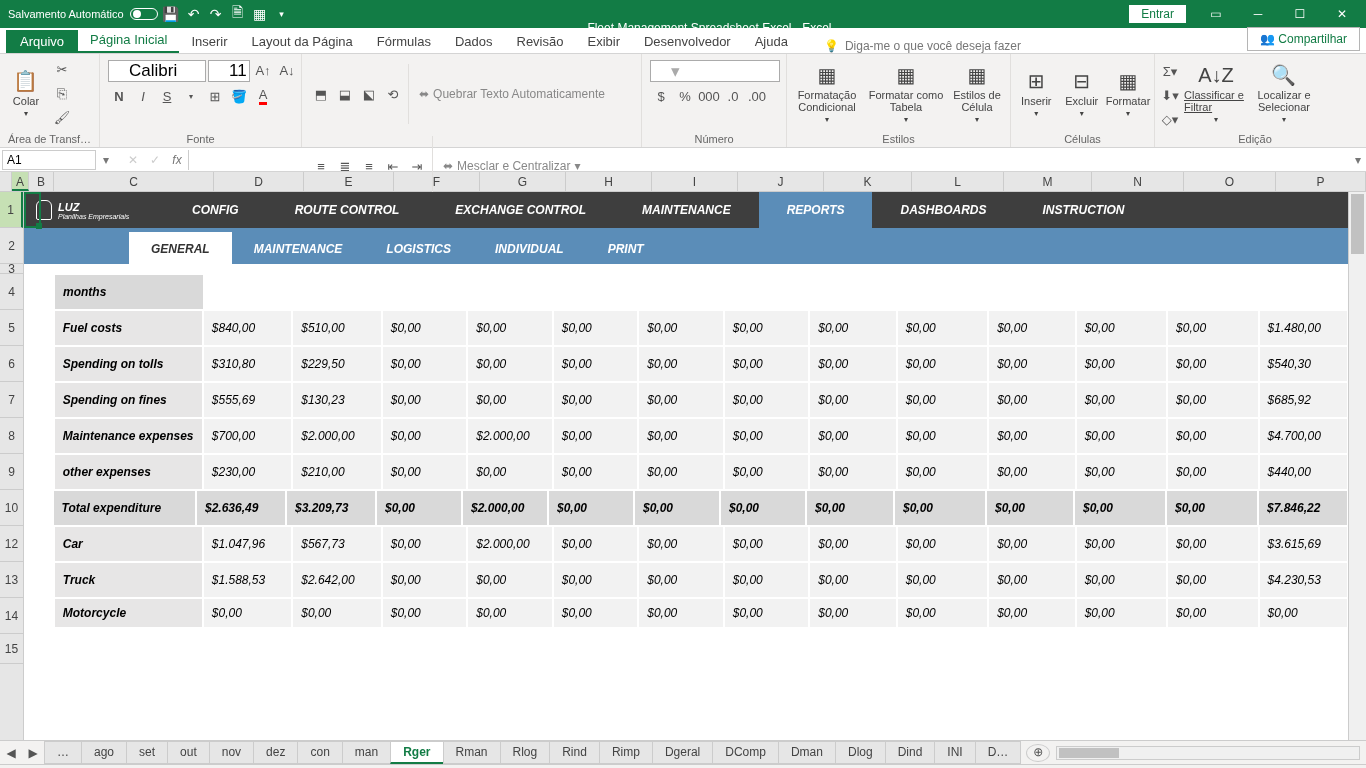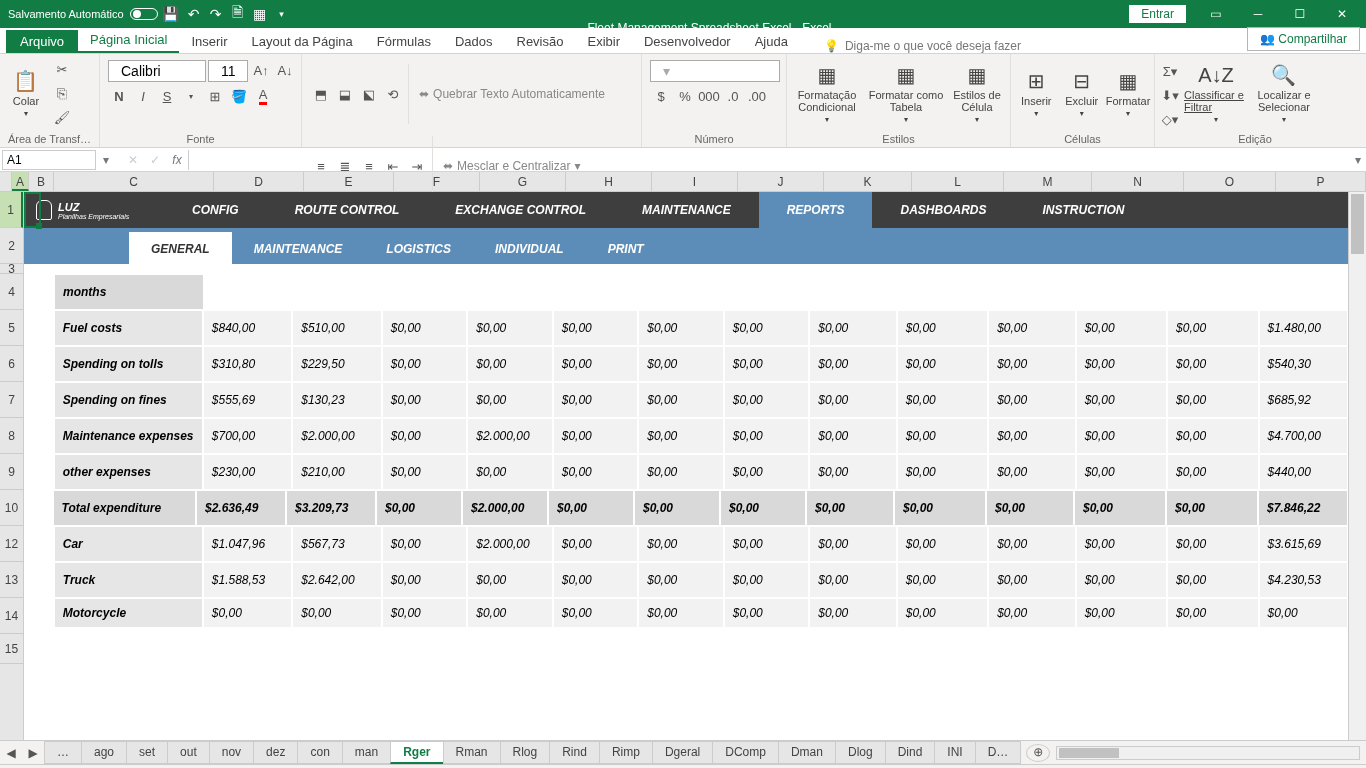--- a/index.html
+++ b/index.html
@@ -26,21 +26,21 @@
 
 
 .ribbon-body { height: 94px; background: #f3f2f1; border-bottom: 1px solid #d4d4d4; display: flex; }
 .ribbon-group { border-right: 1px solid #e1dfdd; display: flex; flex-direction: column; padding: 2px 4px 0; }
 .ribbon-group-content { flex: 1; display: flex; align-items: center; gap: 3px; }
 .ribbon-group-label { font-size: 11px; color: #666; text-align: center; padding: 2px 0; position: relative; }
 .big-btn { display: flex; flex-direction: column; align-items: center; justify-content: center; width: 44px; height: 70px; font-size: 11px; color: #444; gap: 2px; }
 .big-btn .icon { font-size: 20px; }
 .small-row { display: flex; flex-direction: column; gap: 4px; }
 .small-btn { width: 22px; height: 20px; display: flex; align-items: center; justify-content: center; color: #555; font-size: 13px; }
-.font-combo { border: 1px solid #ababab; background: #fff; height: 22px; padding: 0 12px; font-size: 14px; display: flex; align-items: center; }
+.font-combo { border: 1px solid #ababab; background: #fff; height: 22px; padding: 0 20px; font-size: 17px; display: flex; align-items: center; }
 .font-name { width: 98px; }
 .font-size { width: 40px; text-align: center; }
 .ribbon-sep { width: 1px; background: #e1dfdd; margin: 4px 2px; height: 60px; }
 .wide-btn { display: flex; align-items: center; gap: 4px; padding: 2px 6px; font-size: 12px; color: #888; }
 
 
 .formula-bar { height: 24px; display: flex; align-items: center; border-bottom: 1px solid #d4d4d4; background: #fff; }
 .name-box { width: 94px; border: 1px solid #ccc; height: 20px; margin: 0 2px; padding: 0 4px; font-size: 12px; display: flex; align-items: center; }
 .name-box-dd { width: 16px; text-align: center; color: #777; }
 .fx-btn { width: 22px; text-align: center; color: #777; }

